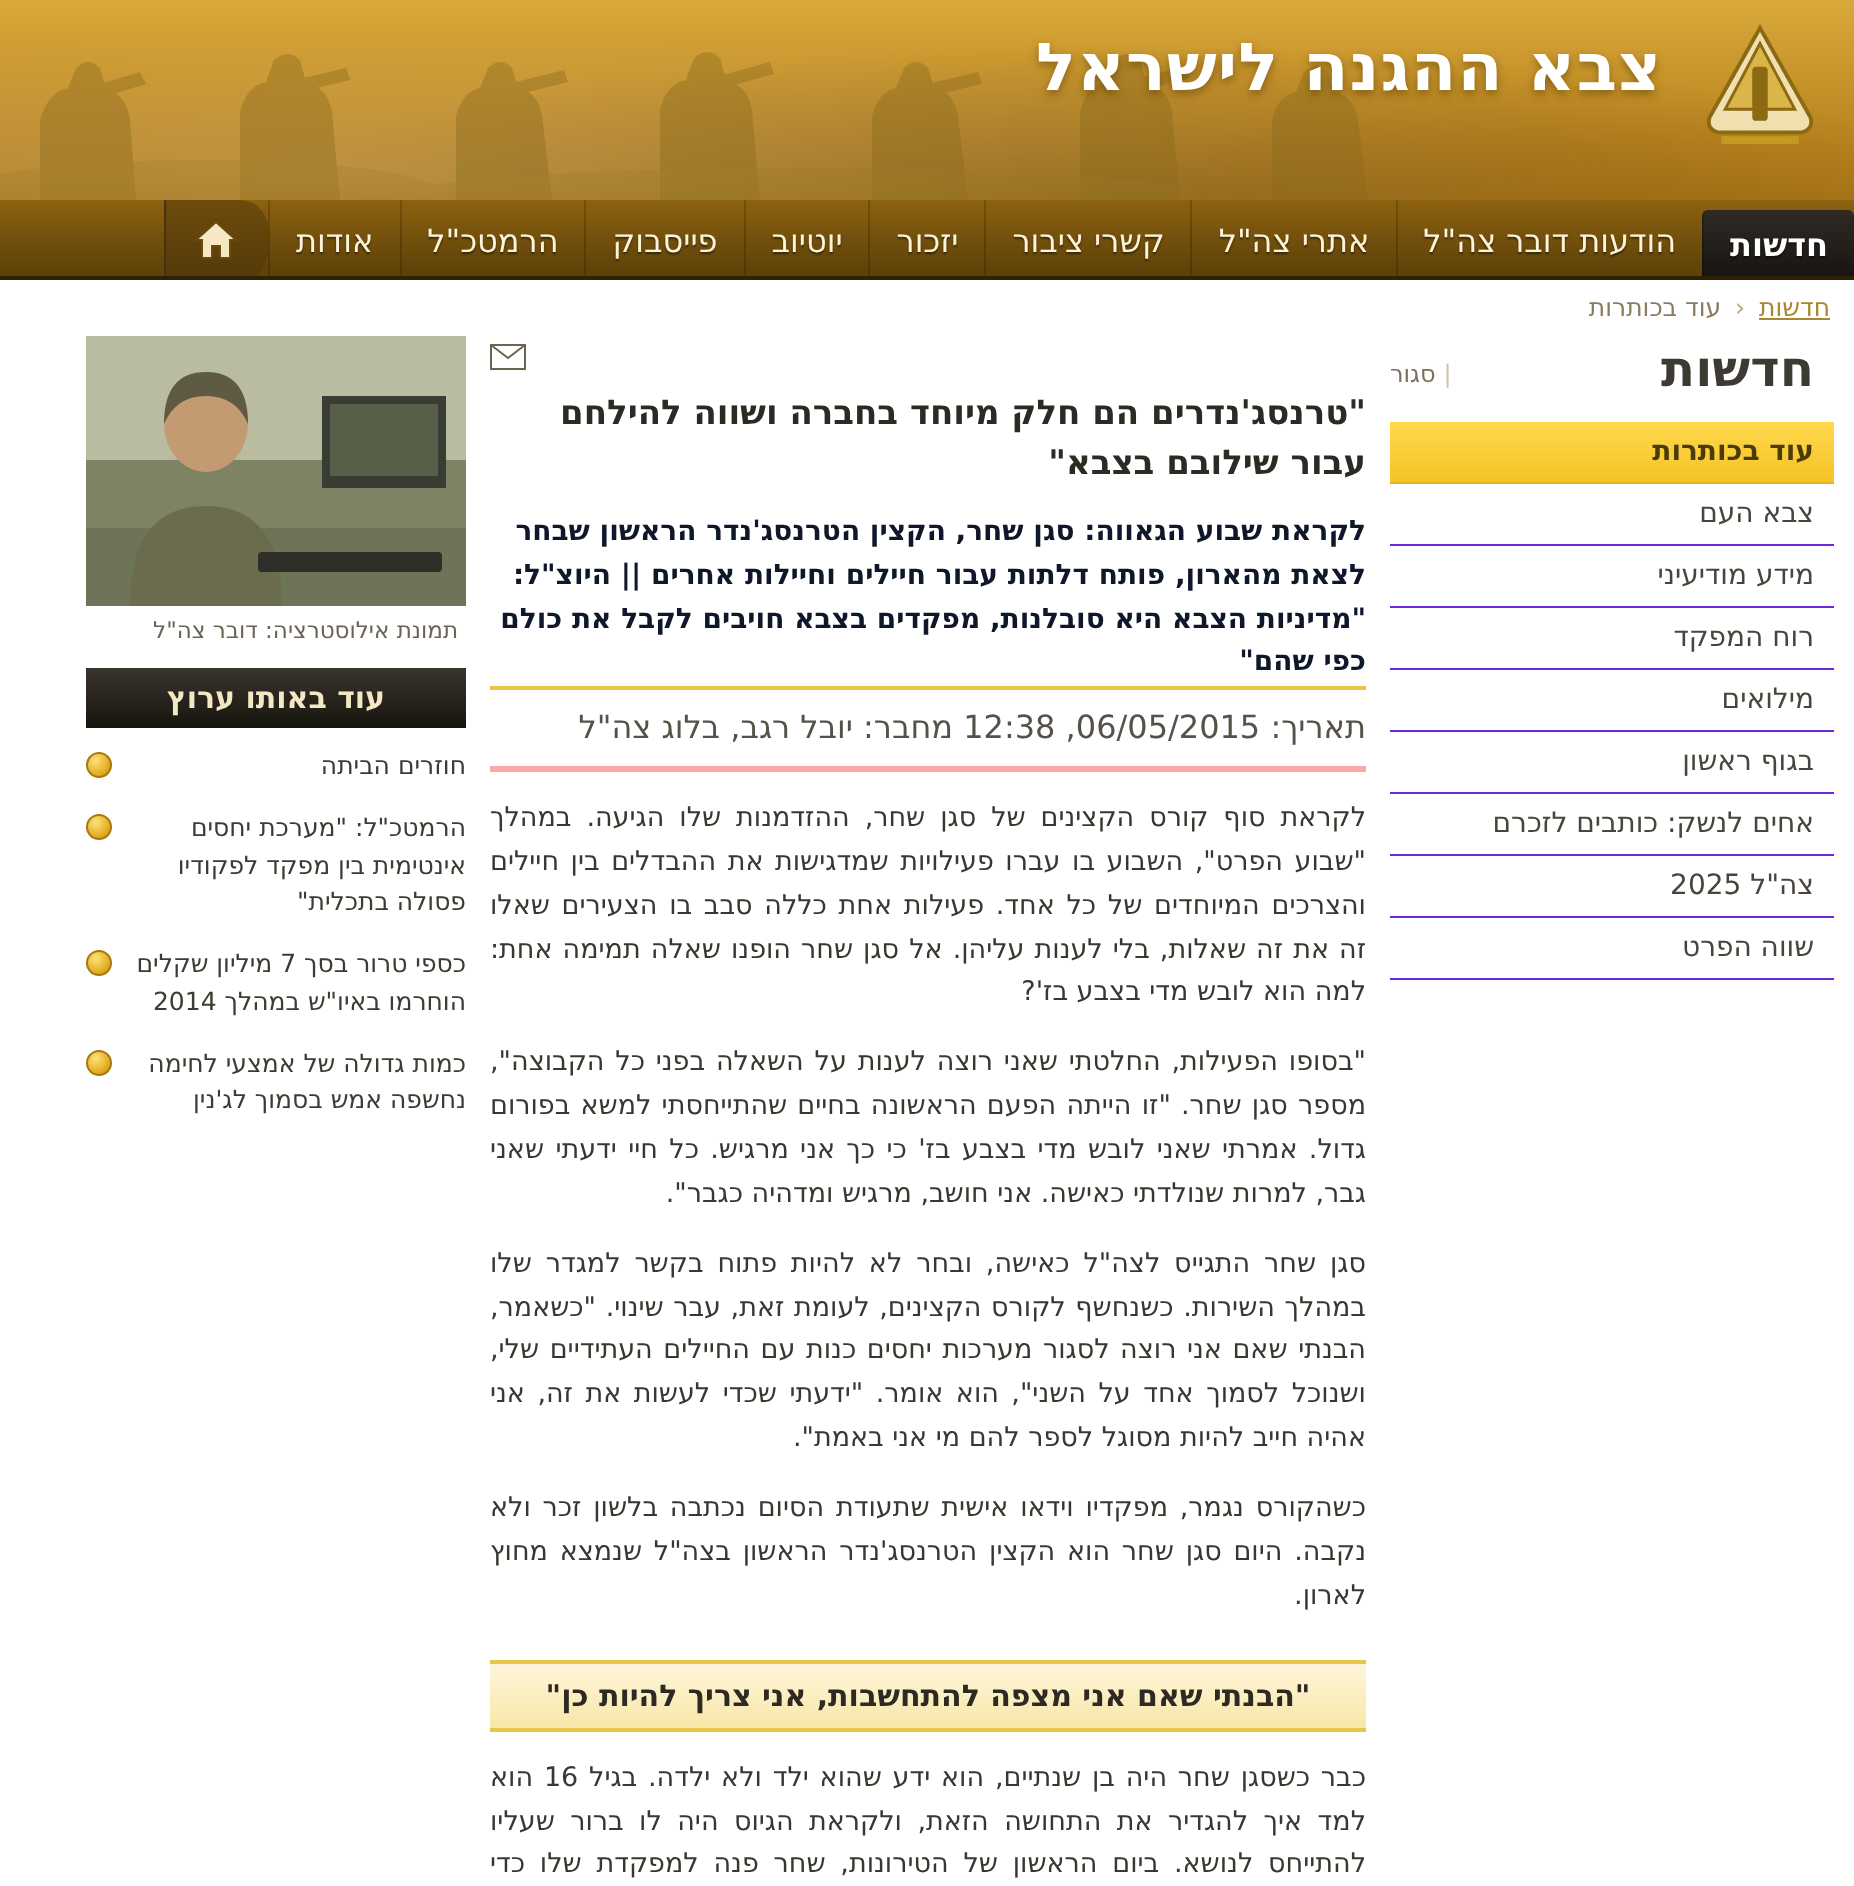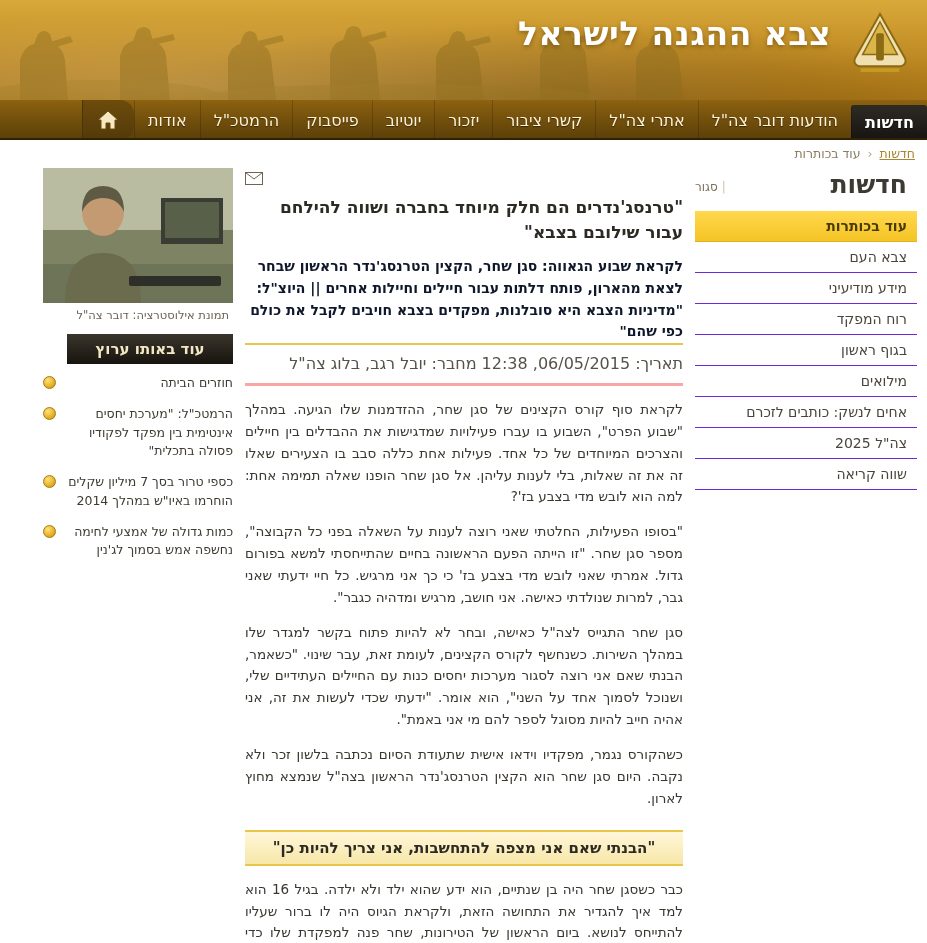--- a/index.html
+++ b/index.html
@@ -140,21 +140,21 @@
     border-top: 2px solid #e7c64a;
     border-bottom: 2px solid #e7c64a;
     font-size: 15px; font-weight: bold; color:#2d2a24;
     text-align: center; padding: 7px 8px;
   }
 
   
   .photo-box { width: 190px; height: 135px; position:relative; overflow:hidden; background:#6d7154; }
   .photo-cap { font-size: 11.5px; color:#6b6455; text-align:right; padding: 5px 4px 0 0; width:190px; }
   .black-bar {
-    margin-top: 12px; width: 166px;
+    margin-top: 12px; width: 190px;
     background: linear-gradient(180deg,#3a352c,#17140f);
     color:#f3e7c4; font-size: 15px; font-weight:bold;
     text-align: center; padding: 6px 4px;
   }
   .teaser-list { list-style:none; margin: 10px 0 0 0; padding: 0; width: 190px; }
   .teaser-list li {
     position: relative;
     font-size: 12.5px; color:#3f3b33; line-height:1.5;
     padding: 0 0 12px 22px; direction: rtl;
   }
@@ -239,25 +239,25 @@
         <div class="side-close">
           <span class="bar">|</span><span>סגור</span>
         </div>
         <div class="side-title">חדשות</div>
       </div>
       <ul class="side-list">
         <li class="sel">עוד בכותרות</li>
         <li>צבא העם</li>
         <li>מידע מודיעיני</li>
         <li>רוח המפקד</li>
+        <li>מילואים</li>
         <li>בגוף ראשון</li>
-        <li>מילואים</li>
         <li>אחים לנשק: כותבים לזכרם</li>
         <li>צה"ל 2025</li>
-        <li>שווה קריאה</li>
+        <li>שווה הפרט</li>
       </ul>
     </div>
 
     <div class="main-col">
       <div class="mail-icon-row">
         <svg width="18" height="13" viewBox="0 0 18 13">
           <rect x="0.5" y="0.5" width="17" height="12" fill="#ffffff" stroke="#6d6452"></rect>
           <path d="M0.5 0.5 L9 7 L17.5 0.5" fill="none" stroke="#6d6452"></path>
         </svg>
       </div>

